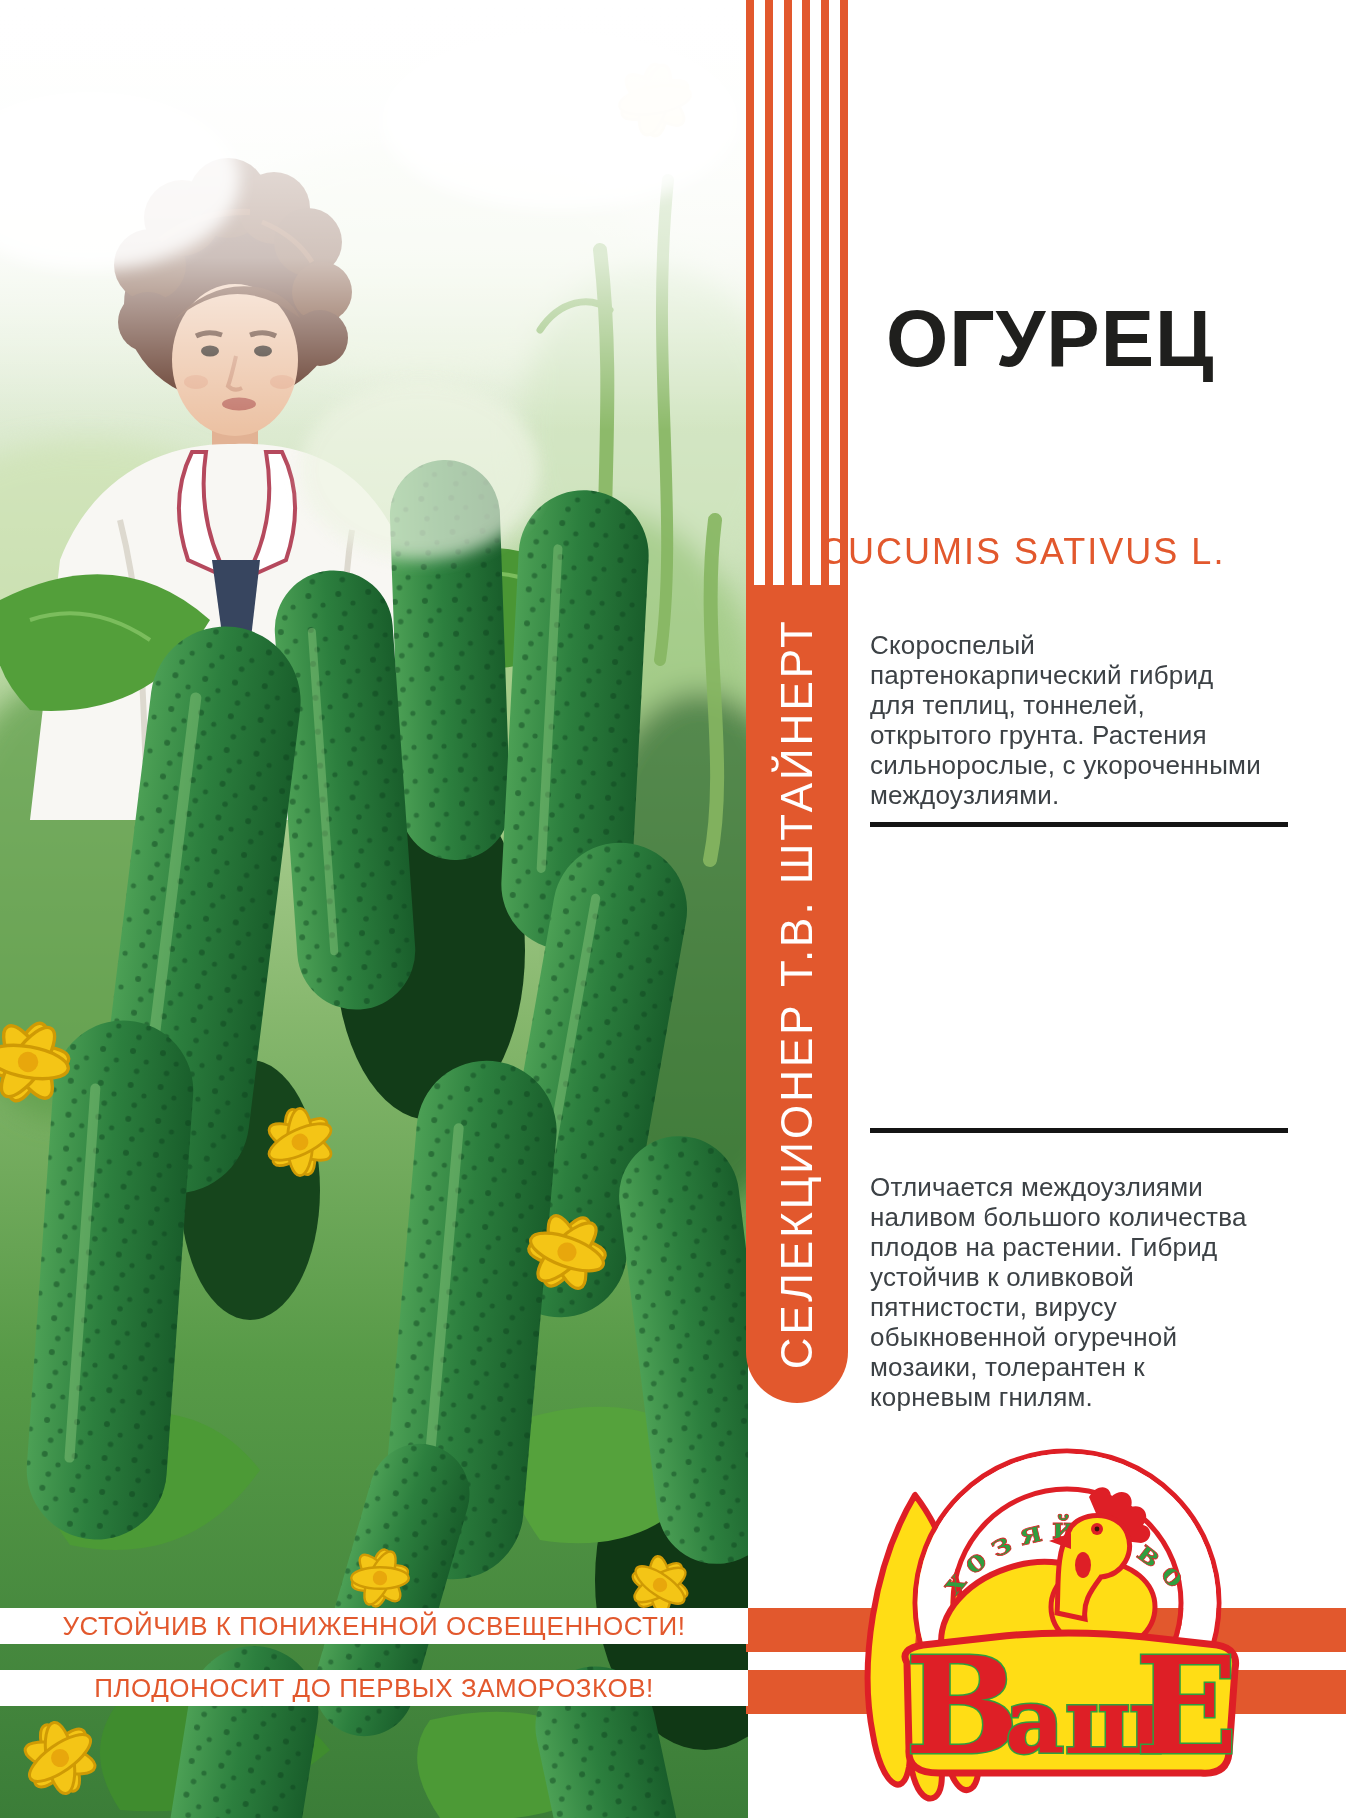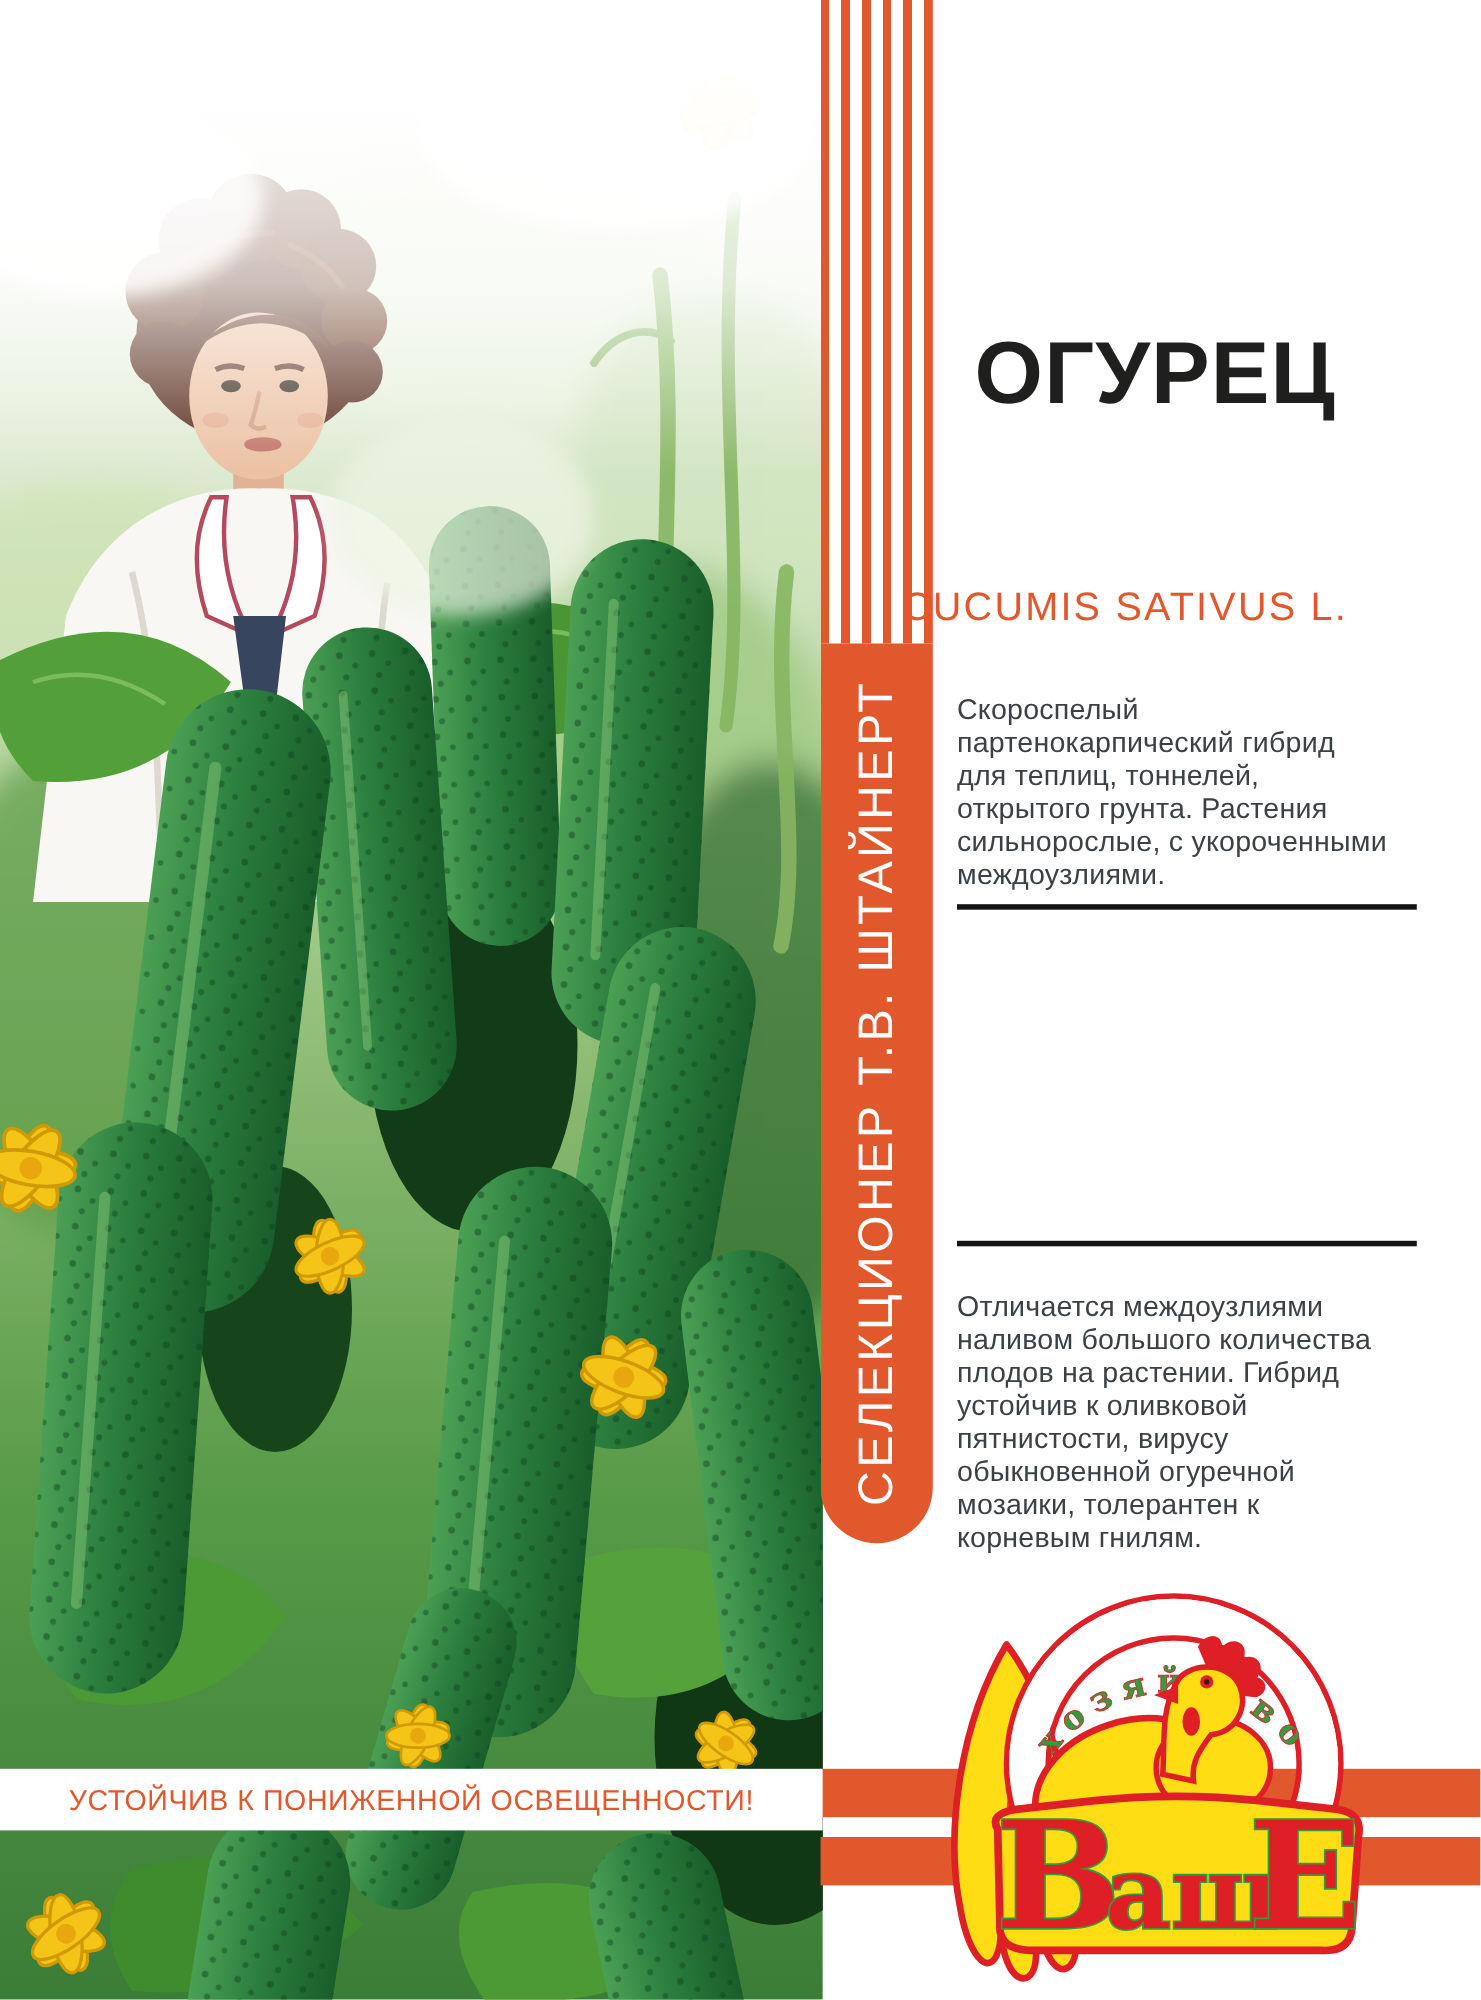--- a/index.html
+++ b/index.html
@@ -30,21 +30,21 @@
   .para{position:absolute;left:870px;width:430px;margin:0;font-size:26px;line-height:30px;
     color:#3C4145;white-space:pre-line;letter-spacing:0.2px;}
   .p1{top:630px;}
   .p2{top:858px;}
   .p3{top:1172px;}
   .rule{position:absolute;left:870px;width:418px;height:5px;background:#141414;}
   .r1{top:822px;}
   .r2{top:1128px;}
 
   
-  .strip{position:absolute;left:0;width:748px;height:56px;background:#ffffff;display:flex;
+  .strip{position:absolute;left:0;width:748px;height:36px;background:#ffffff;display:flex;
     align-items:center;justify-content:center;z-index:3;}
   .strip span{color:#E2582D;font-size:26px;font-weight:500;letter-spacing:0.5px;white-space:nowrap;}
   .s1{top:1608px;}
   .s2{top:1670px;}
 
   
   .bar{position:absolute;left:746px;width:600px;height:44px;background:#E2582D;z-index:1;}
   .b1{top:1608px;}
   .b2{top:1670px;}
 
@@ -233,20 +233,23 @@
       <g filter="url(#blur8)" opacity="0.85">
         <ellipse cx="90" cy="180" rx="150" ry="90" fill="#ffffff"></ellipse>
         <ellipse cx="560" cy="120" rx="180" ry="90" fill="#ffffff"></ellipse>
         <ellipse cx="420" cy="470" rx="120" ry="90" fill="#eef4e4" opacity="0.8"></ellipse>
       </g>
     </svg>
 
     <div class="strip s1">
       <span>УСТОЙЧИВ К ПОНИЖЕННОЙ ОСВЕЩЕННОСТИ!</span>
     </div>
+    <div class="strip s2">
+      <span>ПЛОДОНОСИТ ДО ПЕРВЫХ ЗАМОРОЗКОВ!</span>
+    </div>
   </div>
 
   <div class="stripes-top"></div>
   <div class="vbanner">
     <span>СЕЛЕКЦИОНЕР Т.В. ШТАЙНЕРТ</span>
   </div>
 
   <h1 class="crop-title">ОГУРЕЦ</h1>
   <div class="latin">CUCUMIS SATIVUS L.</div>
 

